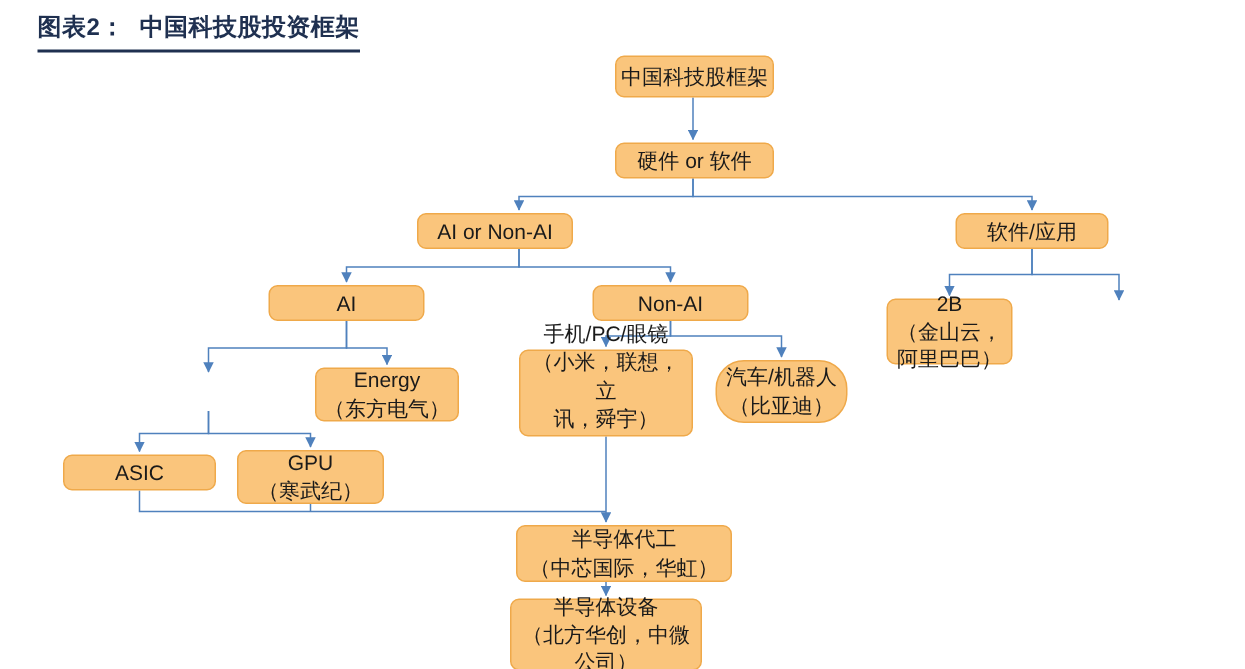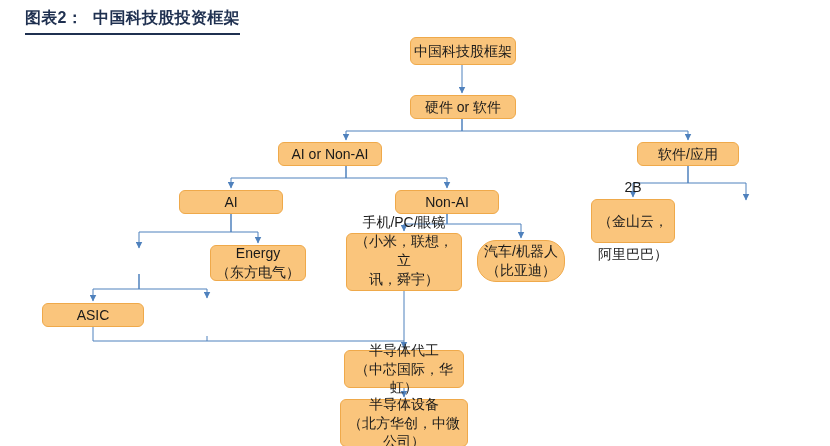--- a/index.html
+++ b/index.html
@@ -71,42 +71,46 @@
       </div>
       <div class="node" style="left: 637px; top: 142px; width: 102px; height: 24px;">
         <div>软件/应用</div>
       </div>
       <div class="node" style="left: 179px; top: 190px; width: 104px; height: 24px;">
         <div>AI</div>
       </div>
       <div class="node" style="left: 395px; top: 190px; width: 104px; height: 24px;">
         <div>Non-AI</div>
       </div>
-      <div class="node" style="left: 591px; top: 199px; width: 84px; height: 44px; gap: 15px;">
+      <div class="node" style="left: 591px; top: 199px; width: 84px; height: 44px;">
         <div>2B</div>
         <div>（金山云，</div>
         <div>阿里巴巴）</div>
       </div>
       <div class="node" style="left: 210px; top: 245px; width: 96px; height: 36px;">
         <div>Energy</div>
         <div>（东方电气）</div>
       </div>
       <div class="node" style="left: 346px; top: 233px; width: 116px; height: 58px; justify-content: flex-end;">
         <div>手机/PC/眼镜</div>
         <div>（小米，联想，立</div>
         <div>讯，舜宇）</div>
       </div>
       <div class="node" style="left: 477px; top: 240px; width: 88px; height: 42px; border-radius: 19px;">
         <div>汽车/机器人</div>
         <div>（比亚迪）</div>
       </div>
       <div class="node" style="left: 42px; top: 303px; width: 102px; height: 24px;">
         <div>ASIC</div>
       </div>
-      <div class="node" style="left: 344px; top: 350px; width: 120px; height: 38px;">
+      <div class="node" style="left: 158px; top: 300px; width: 98px; height: 36px;">
+        <div>GPU</div>
+        <div>（寒武纪）</div>
+      </div>
+      <div class="node" style="left: 344px; top: 350px; width: 144px; height: 38px;">
         <div>半导体代工</div>
         <div>（中芯国际，华虹）</div>
       </div>
       <div class="node" style="left: 340px; top: 399px; width: 128px; height: 48px;">
         <div>半导体设备</div>
         <div>（北方华创，中微公司）</div>
       </div>
     </div>
 
 </div>

